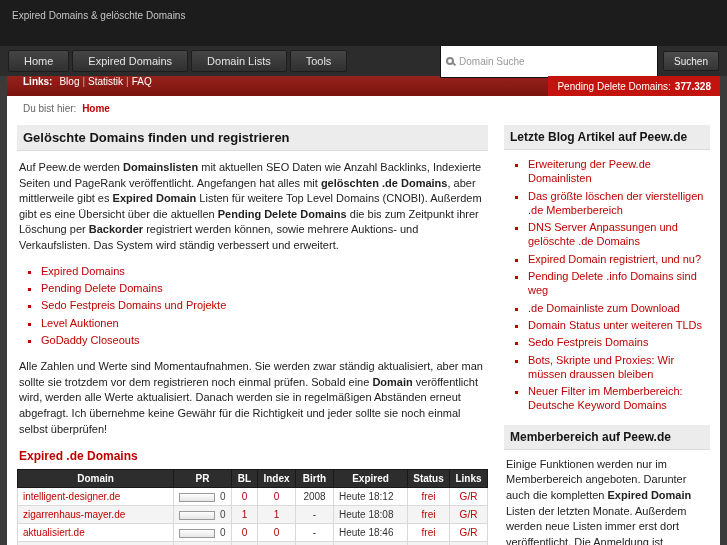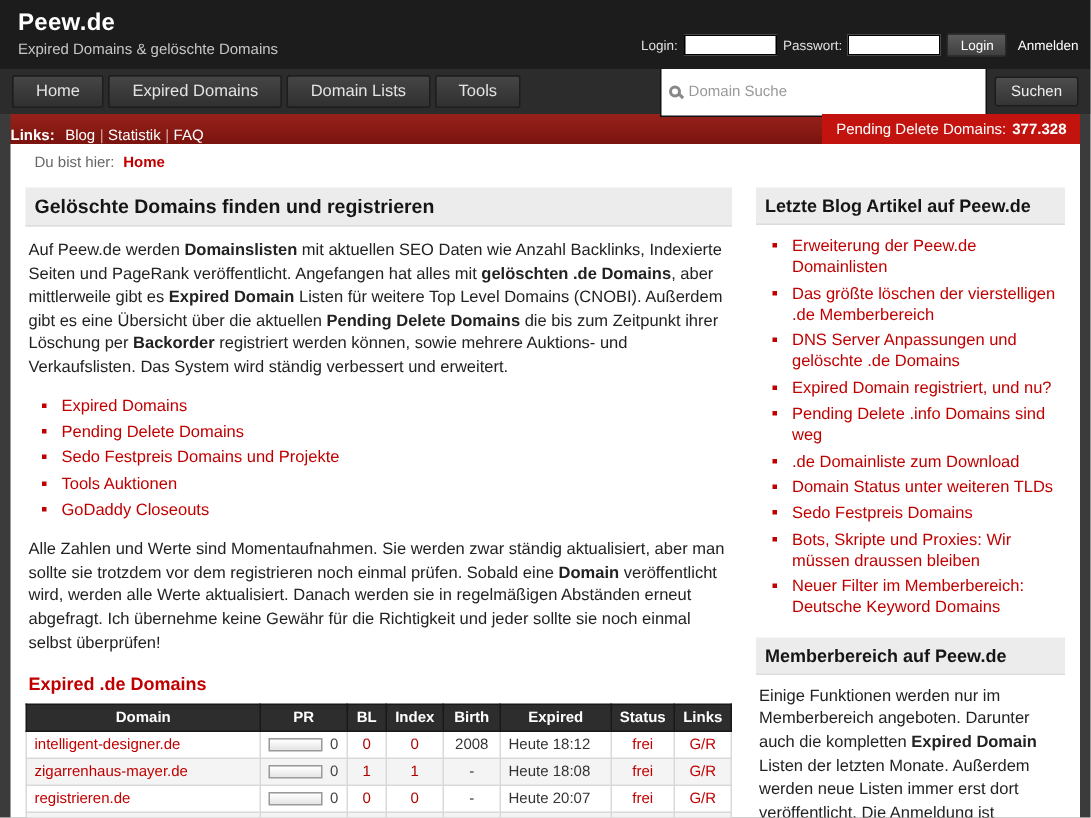--- a/index.html
+++ b/index.html
@@ -22,21 +22,21 @@
              background:linear-gradient(#454545,#303030); border:1px solid #1d1d1d; border-radius:2px; }
   .nav-search { margin-left:auto; display:flex; align-items:center; gap:5px; }
   .search-box { display:flex; align-items:center; gap:5px; background:#fff; border:1px solid #111; height:19px; width:218px; padding:16px 5px; }
   .search-icon { position:relative; width:8px; height:8px; border:2px solid #888; border-radius:50%; flex:none; }
   .search-icon::after { content:""; position:absolute; width:4px; height:2px; background:#888; right:-4px; bottom:-2px; transform:rotate(45deg); }
   .search-input { border:none; outline:none; flex:1; font-size:10px; color:#444; background:transparent; }
   .search-input::placeholder { color:#999; }
   .search-btn { background:linear-gradient(#4c4c4c,#353535); color:#eee; border:1px solid #1d1d1d; border-radius:2px; height:20px; padding:0 10px; font-size:10px; cursor:pointer; }
 
   
-  .linksbar { margin:0 7px; height:20px; background:linear-gradient(#97211b,#7b130e); display:flex; align-items:flex-end; padding-left:0; font-size:10px; color:#fff; overflow:hidden; }
+  .linksbar { margin:0 7px; height:20px; background:linear-gradient(#97211b,#7b130e); display:flex; align-items:flex-start; padding-left:16px; font-size:10px; color:#fff; overflow:hidden; }
   .links-label { font-weight:bold; margin-right:5px; }
   .linksbar-link { color:#fff; margin:0 2px; }
   .linksbar .sep { color:#dba5a0; margin:0 1px; }
   .stat-chips { margin-left:auto; display:flex; height:100%; }
   .chip { background:#c3130f; display:flex; align-items:center; padding:0 9px; margin-left:3px; white-space:nowrap; }
   .chip b { margin-left:4px; }
 
   
   .content { margin:0 7px; background:#fff; padding:0 10px 20px; min-height:460px; }
   .breadcrumb { font-size:10px; color:#666; padding:7px 6px 5px; }
@@ -70,30 +70,21 @@
   .c-birth { color:#b00000; }
   .c-exp-time { color:#333; }
   .c-status span { color:#c00000; }
   .c-links a { color:#c00000; }
 </style>
 </head>
 <body>
 
 <header class="site-header">
   <div>
-    <div class="site-title">Peew.de</div>
     <div class="site-subtitle">Expired Domains &amp; gelöschte Domains</div>
-  </div>
-  <div class="login-area">
-    <span>Login:</span>
-    <input class="login-input" type="text" style="">
-    <span>Passwort:</span>
-    <input class="login-input" type="password" style="">
-    <button class="login-btn">Login</button>
-    <a class="register-link">Anmelden</a>
   </div>
 </header>
 
 <nav class="main-nav">
   <a class="nav-tab">Home</a>
   <a class="nav-tab">Expired Domains</a>
   <a class="nav-tab">Domain Lists</a>
   <a class="nav-tab">Tools</a>
   <div class="nav-search">
     <div class="search-box">
@@ -129,21 +120,21 @@
 
     <div class="col-left">
       <h1 class="section-heading">Gelöschte Domains finden und registrieren</h1>
 
       <p class="para"><span>Auf Peew.de werden </span><b>Domainslisten</b><span> mit aktuellen SEO Daten wie Anzahl Backlinks, Indexierte Seiten und PageRank veröffentlicht. Angefangen hat alles mit </span><b>gelöschten .de Domains</b><span>, aber mittlerweile gibt es </span><b>Expired Domain</b><span> Listen für weitere Top Level Domains (CNOBI). Außerdem gibt es eine Übersicht über die aktuellen </span><b>Pending Delete Domains</b><span> die bis zum Zeitpunkt ihrer Löschung per </span><b>Backorder</b><span> registriert werden können, sowie mehrere Auktions- und Verkaufslisten. Das System wird ständig verbessert und erweitert.</span></p>
 
       <ul class="red-list">
         <li><a>Expired Domains</a></li>
         <li><a>Pending Delete Domains</a></li>
         <li><a>Sedo Festpreis Domains und Projekte</a></li>
-        <li><a>Tools Auktionen</a></li>
+        <li><a>Level Auktionen</a></li>
         <li><a>GoDaddy Closeouts</a></li>
       </ul>
 
       <p class="para"><span>Alle Zahlen und Werte sind Momentaufnahmen. Sie werden zwar ständig aktualisiert, aber man sollte sie trotzdem vor dem registrieren noch einmal prüfen. Sobald eine </span><b>Domain</b><span> veröffentlicht wird, werden alle Werte aktualisiert. Danach werden sie in regelmäßigen Abständen erneut abgefragt. Ich übernehme keine Gewähr für die Richtigkeit und jeder sollte sie noch einmal selbst überprüfen!</span></p>
 
       <h2 class="red-heading">Expired .de Domains</h2>
 
       <table class="domain-table">
         <thead>
           <tr>
@@ -172,26 +163,26 @@
             <td class="c-domain"><a>zigarrenhaus-mayer.de</a></td>
             <td class="c-pr"><span class="pr-bar"></span><span class="pr-val">0</span></td>
             <td class="c-center"><a>1</a></td>
             <td class="c-center"><a>1</a></td>
             <td class="c-center c-birth"><span>-</span></td>
             <td class="c-exp-time"><span>Heute 18:08</span></td>
             <td class="c-center c-status"><span>frei</span></td>
             <td class="c-center c-links"><a>G/R</a></td>
           </tr>
           <tr>
-            <td class="c-domain"><a>registrieren.de</a></td>
+            <td class="c-domain"><a>aktualisiert.de</a></td>
             <td class="c-pr"><span class="pr-bar"></span><span class="pr-val">0</span></td>
             <td class="c-center"><a>0</a></td>
             <td class="c-center"><a>0</a></td>
             <td class="c-center c-birth"><span>-</span></td>
-            <td class="c-exp-time"><span>Heute 20:07</span></td>
+            <td class="c-exp-time"><span>Heute 18:46</span></td>
             <td class="c-center c-status"><span>frei</span></td>
             <td class="c-center c-links"><a>G/R</a></td>
           </tr>
           <tr>
             <td class="c-domain"></td>
             <td class="c-pr"></td>
             <td class="c-center"></td>
             <td class="c-center"></td>
             <td class="c-center c-birth"></td>
             <td class="c-exp-time"></td>

